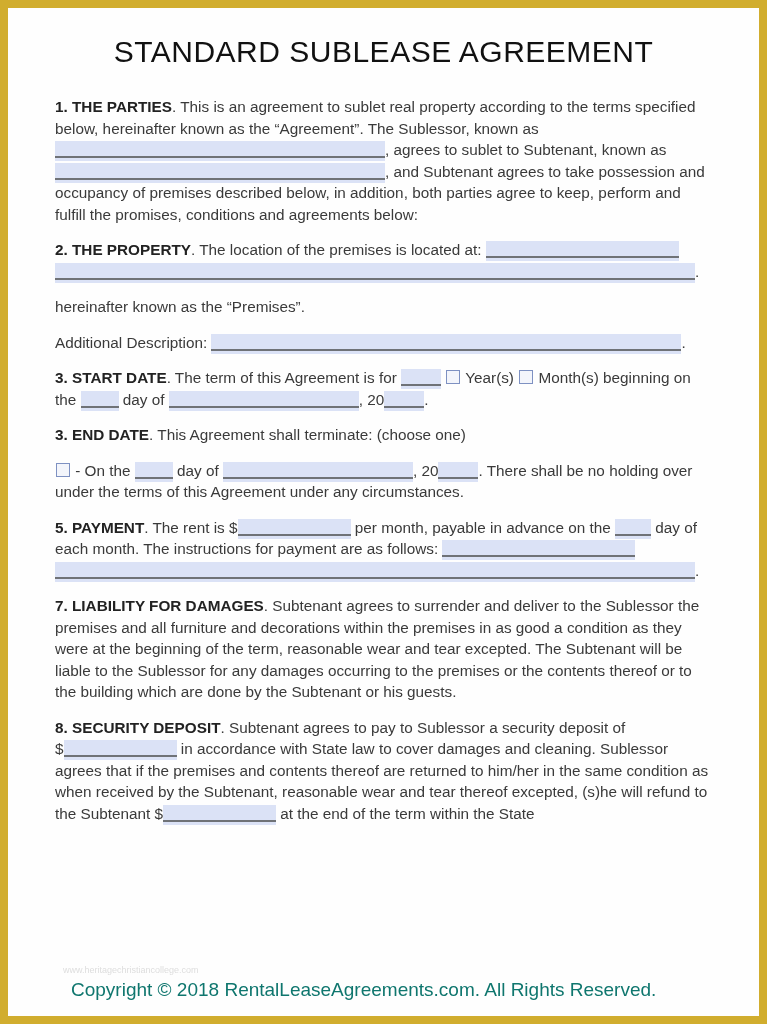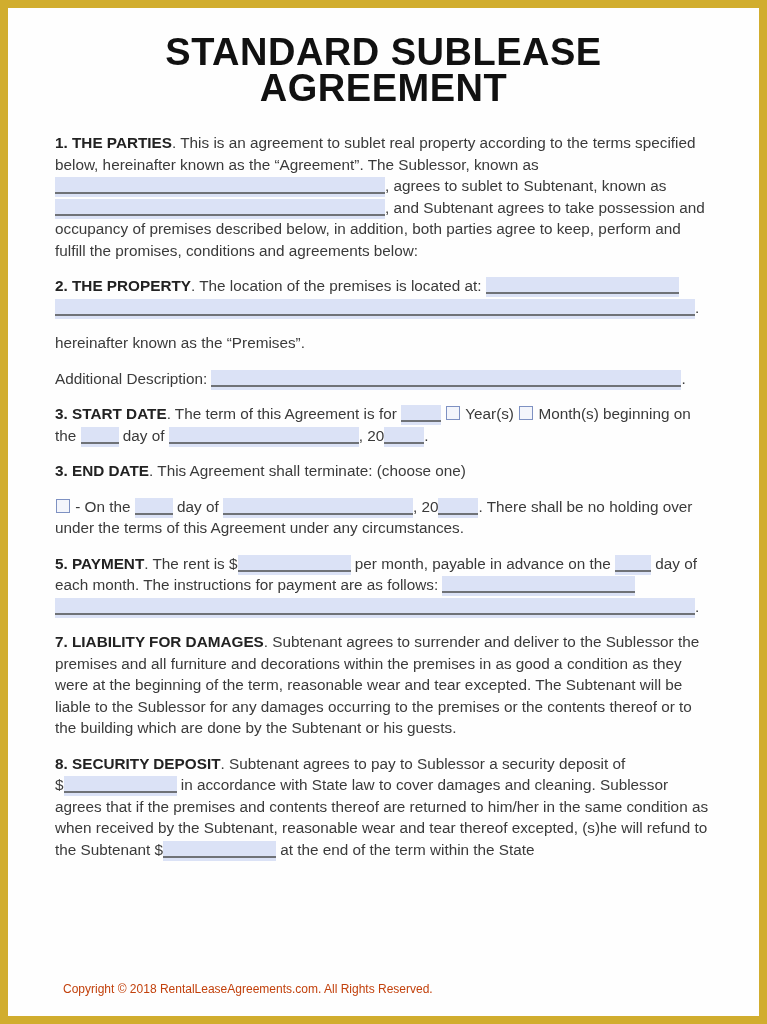--- a/index.html
+++ b/index.html
@@ -21,23 +21,23 @@
     background: #fefefe;
     padding: 26px 47px 0 47px;
     font-family: "Liberation Sans", sans-serif;
     font-size: 15.3px;
     line-height: 21.5px;
     color: var(--text);
     position: relative;
     overflow: hidden;
   }
   h1.doc-title {
-    font-size: 38px;
+    font-size: 30px;
     line-height: 36px;
-    font-weight: bold;
+    font-weight: normal;
     letter-spacing: 0.5px;
     text-align: center;
     color: var(--title);
     margin: 0 0 26px 0;
   }
   .para { margin: 12px 0 14px 0; }
   .para strong { color: #222; }
   .field {
     display: inline-block;
     height: 15px;
@@ -63,23 +63,23 @@
     bottom: 16px;
   }
   .watermark {
     font-size: 9px;
     line-height: 11px;
     color: #c3c3c3;
     opacity: 0.55;
     margin: 0 0 3px 8px;
   }
   .copyright {
-    font-size: 12px;
-    color: #c2410c;
-    margin-left: 8px;
+    font-size: 19px;
+    color: #0f766e;
+    margin-left: 16px;
   }
 </style>
 </head>
 <body>
 
 <h1 class="doc-title">STANDARD SUBLEASE AGREEMENT</h1>
 
 <div>
     <p class="para"><strong>1. THE PARTIES</strong>. This is an agreement to sublet real property according to the terms specified below, hereinafter known as the “Agreement”. The Sublessor, known as <span class="nowrap"><span class="field" style="width: 330px;"></span></span>, agrees to sublet to Subtenant, known as <span class="nowrap"><span class="field" style="width: 330px;"></span></span>, and Subtenant agrees to take possession and occupancy of premises described below, in addition, both parties agree to keep, perform and fulfill the promises, conditions and agreements below:</p>
     <p class="para"><strong>2. THE PROPERTY</strong>. The location of the premises is located at: <span class="nowrap"><span class="field" style="width: 193px;"></span></span><span class="nowrap"><span class="field" style="width: 640px;"></span>.</span></p>
@@ -87,14 +87,15 @@
     <p class="para">Additional Description: <span class="nowrap"><span class="field" style="width: 470px;"></span>.</span></p>
     <p class="para"><strong>3. START DATE</strong>. The term of this Agreement is for <span class="nowrap"><span class="field" style="width: 40px;"></span></span> <span class="checkbox"></span> Year(s) <span class="checkbox"></span> Month(s) beginning on the <span class="nowrap"><span class="field" style="width: 38px;"></span></span> day of <span class="nowrap"><span class="field" style="width: 190px;"></span></span><span class="nowrap">, 20<span class="field" style="width: 40px;"></span>.</span></p>
     <p class="para"><strong>3. END DATE</strong>. This Agreement shall terminate: (choose one)</p>
     <p class="para"><span class="checkbox"></span> - On the <span class="nowrap"><span class="field" style="width: 38px;"></span></span> day of <span class="nowrap"><span class="field" style="width: 190px;"></span></span><span class="nowrap">, 20<span class="field" style="width: 40px;"></span>.</span> There shall be no holding over under the terms of this Agreement under any circumstances.</p>
     <p class="para"><strong>5. PAYMENT</strong>. The rent is <span class="nowrap">$<span class="field" style="width: 113px;"></span></span> per month, payable in advance on the <span class="nowrap"><span class="field" style="width: 36px;"></span></span> day of each month. The instructions for payment are as follows: <span class="nowrap"><span class="field" style="width: 193px;"></span></span><span class="nowrap"><span class="field" style="width: 640px;"></span>.</span></p>
     <p class="para"><strong>7. LIABILITY FOR DAMAGES</strong>. Subtenant agrees to surrender and deliver to the Sublessor the premises and all furniture and decorations within the premises in as good a condition as they were at the beginning of the term, reasonable wear and tear excepted. The Subtenant will be liable to the Sublessor for any damages occurring to the premises or the contents thereof or to the building which are done by the Subtenant or his guests.</p>
     <p class="para"><strong>8. SECURITY DEPOSIT</strong>. Subtenant agrees to pay to Sublessor a security deposit of <span class="nowrap">$<span class="field" style="width: 113px;"></span></span> in accordance with State law to cover damages and cleaning. Sublessor agrees that if the premises and contents thereof are returned to him/her in the same condition as when received by the Subtenant, reasonable wear and tear thereof excepted, (s)he will refund to the Subtenant <span class="nowrap">$<span class="field" style="width: 113px;"></span></span> at the end of the term within the State</p>
   </div>
 
 <div class="footer">
+  <div class="watermark">www.heritagechristiancollege.com</div>
   <div class="copyright">Copyright © 2018 RentalLeaseAgreements.com. All Rights Reserved.</div>
 </div>
 
 </body></html>

